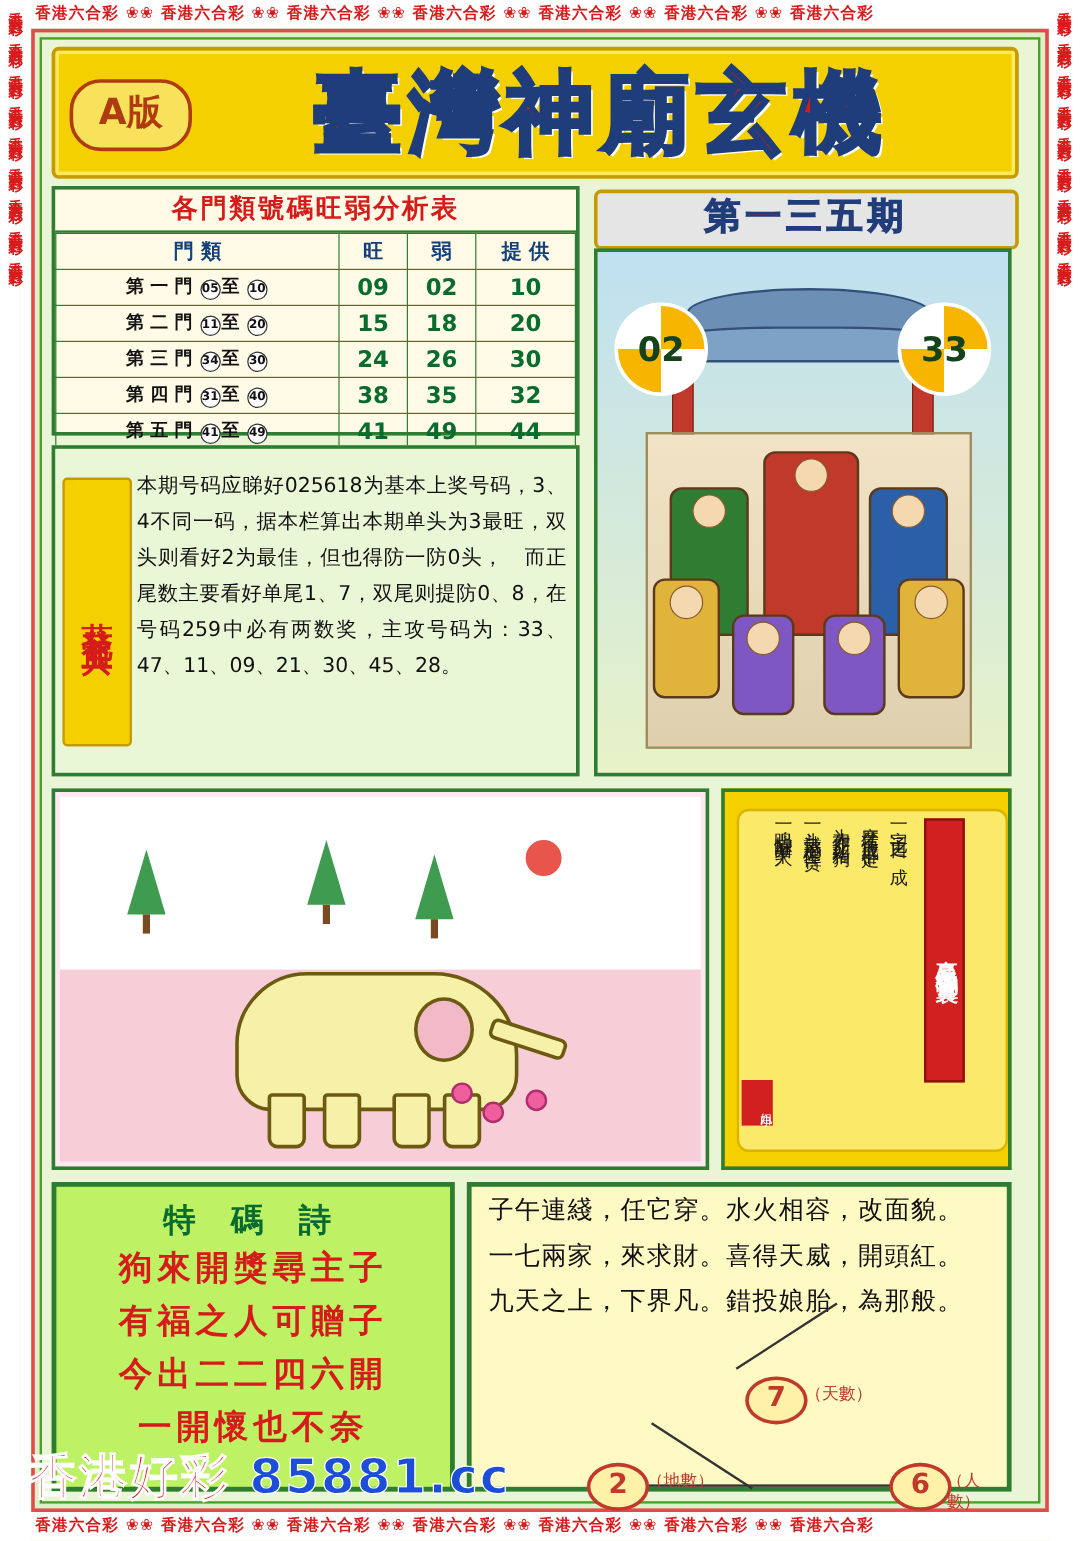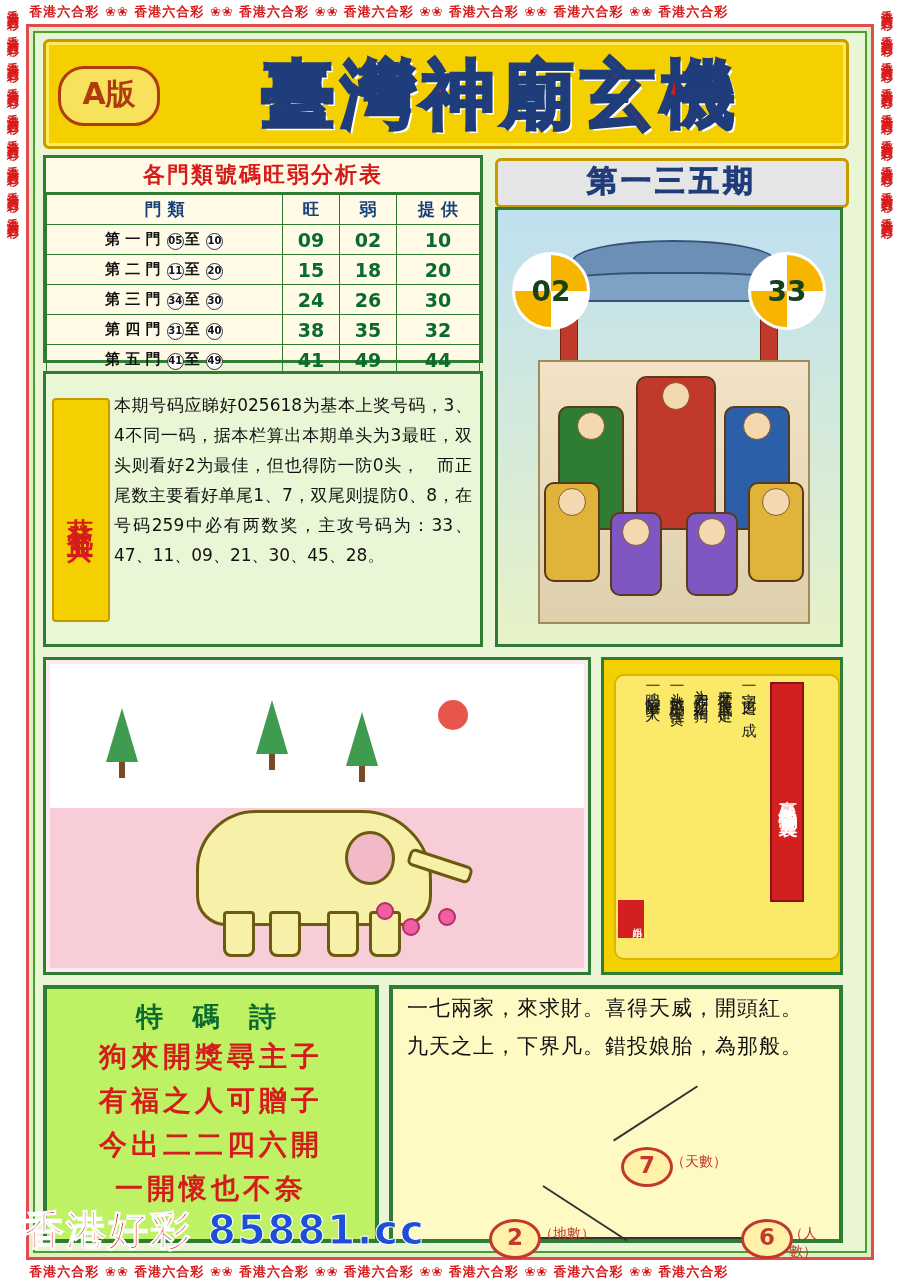--- a/index.html
+++ b/index.html
@@ -368,20 +368,21 @@
 
     <div class="poem-box">
       <div class="poem-title">特 碼 詩</div>
       <div class="poem-line">狗來開獎尋主子</div>
       <div class="poem-line">有福之人可贈子</div>
       <div class="poem-line">今出二二四六開</div>
       <div class="poem-line">一開懷也不奈</div>
     </div>
 
     <div class="right-box">
+      <div class="r-line">子午連綫，任它穿。水火相容，改面貌。</div>
       <div class="r-line">一七兩家，來求財。喜得天威，開頭紅。</div>
       <div class="r-line">九天之上，下界凡。錯投娘胎，為那般。</div>
 
       <div class="connector" style="left:150px;top:196px;width:100px;transform:rotate(33deg);"></div>
       <div class="connector" style="left:250px;top:196px;width:100px;transform:rotate(-33deg) translateY(-54px);"></div>
       <div class="connector" style="left:130px;top:248px;width:240px;"></div>
 
       <div class="node" style="left:228px;top:158px;">7</div>
       <div class="node-label" style="left:278px;top:164px;">（天數）</div>
 

